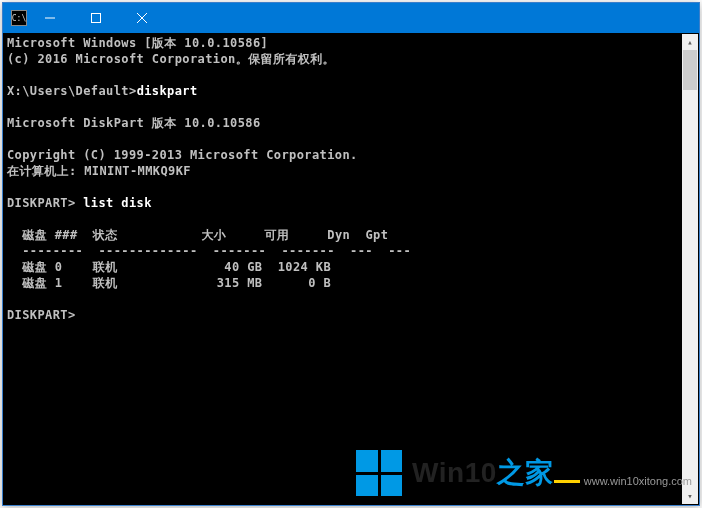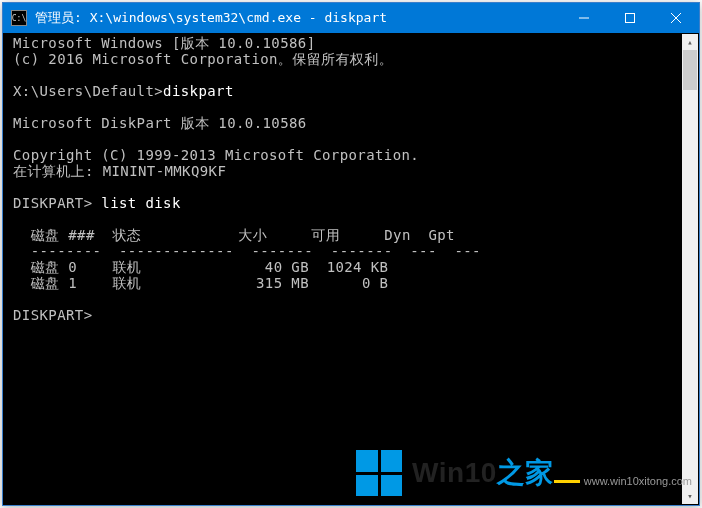--- a/index.html
+++ b/index.html
@@ -7,21 +7,21 @@
 
     .window { position: absolute; left: 2px; top: 2px; width: 698px; height: 504px; border: 1px solid #3a7fcb; background: #000; box-shadow: 0 2px 10px rgba(0,0,0,0.3); }
 
     .titlebar { height: 30px; background: #0078d7; color: #fff; display: flex; align-items: center; font-size: 12px; }
     .title-icon { width: 16px; height: 16px; margin-left: 8px; background: #000; border: 1px solid #888; display: flex; align-items: center; justify-content: center; font-size: 8px; color: #ccc; }
     .title-text { flex: 1; padding-left: 8px; white-space: nowrap; overflow: hidden; text-overflow: ellipsis; font-size: 13px; }
     .win-buttons { display: flex; height: 100%; }
     .win-btn { width: 46px; height: 100%; display: flex; align-items: center; justify-content: center; color: #fff; }
     .win-btn svg { display: block; }
 
-    .terminal { padding: 2px 10px; color: #c0c0c0; font-family: "SimHei","MS Gothic","Consolas",monospace; font-size: 14px; line-height: 16px; white-space: pre; letter-spacing: 0.4px; font-weight: normal; }
+    .terminal { padding: 2px 4px; color: #c0c0c0; font-family: "SimHei","MS Gothic","Consolas",monospace; font-size: 12px; line-height: 16px; white-space: pre; letter-spacing: 0.4px; font-weight: bold; }
     .terminal .w { color: #ffffff; }
 
     .scrollbar { position: absolute; right: 1px; top: 31px; width: 16px; bottom: 1px; background: #f0f0f0; display: flex; flex-direction: column; align-items: center; }
     .sb-btn { width: 16px; height: 16px; background: #f0f0f0; display: flex; align-items: center; justify-content: center; color: #606060; font-size: 9px; }
     .sb-track { flex: 1; width: 16px; position: relative; }
     .sb-thumb { position: absolute; left: 1px; top: 0; width: 14px; height: 40px; background: #cdcdcd; }
 
     .watermark { position: absolute; right: 10px; bottom: 12px; display: flex; align-items: center; }
     .wm-logo { width: 46px; height: 46px; display: grid; grid-template-columns: 1fr 1fr; grid-template-rows: 1fr 1fr; gap: 3px; margin-right: 10px; }
     .wm-logo div { background: #0099e5; }
@@ -32,21 +32,20 @@
     .wm-dash { width: 26px; height: 3px; background: #ffd100; margin-right: 4px; }
     .wm-url { font-size: 11px; color: #999; font-family: Arial,sans-serif; }
   </style>
 </head>
 <body>
 
 <div class="window">
 
   <div class="titlebar">
     <div class="title-icon">C:\</div>
-    <div class="title-text">管理员: X:\windows\system32\cmd.exe - diskpart</div>
     <div class="win-buttons">
       <div class="win-btn">
         <svg width="10" height="10" viewBox="0 0 10 10">
             <path d="M0 5h10" stroke="#fff" stroke-width="1"></path>
           </svg>
       </div>
       <div class="win-btn">
         <svg width="10" height="10" viewBox="0 0 10 10">
             <rect x="0.5" y="0.5" width="9" height="9" fill="none" stroke="#fff" stroke-width="1"></rect>
           </svg>

